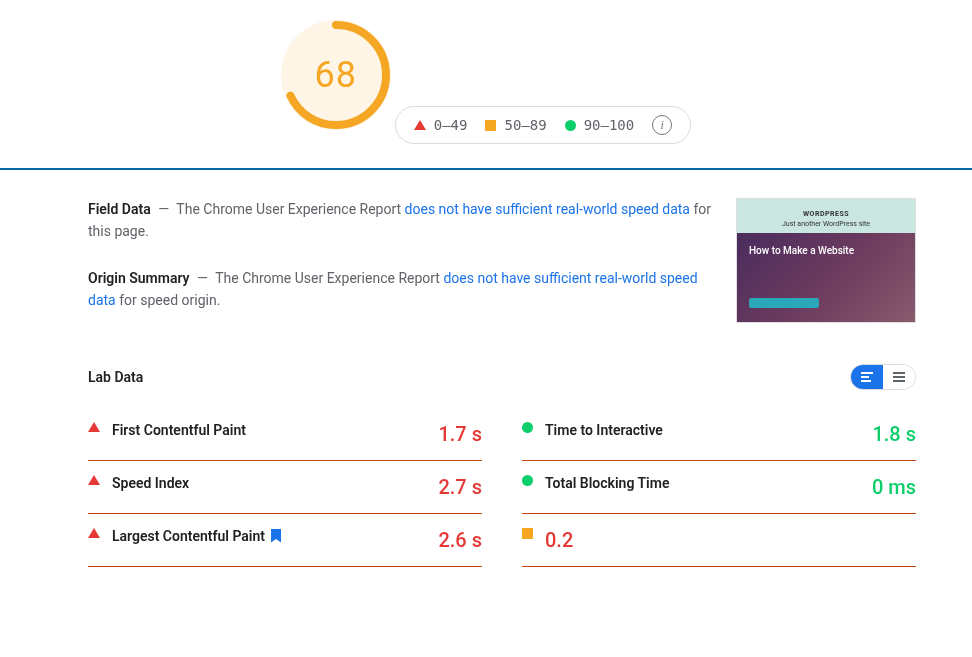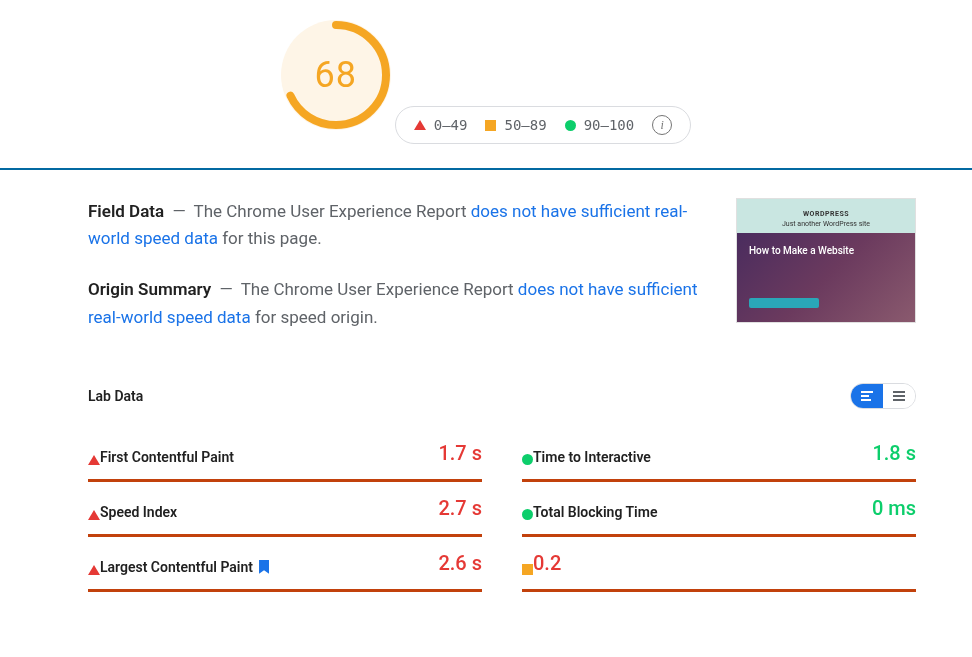--- a/index.html
+++ b/index.html
@@ -96,21 +96,21 @@
     }
     .content {
       max-width: 900px;
       margin: 0 auto;
       padding: 28px 20px 20px 52px;
       display: flex;
       gap: 24px;
       align-items: flex-start;
     }
     .left-col { flex: 1; }
-    .descblock { margin-bottom: 24px; font-size: 17px; color: #5f6368; line-height: 1.6; }
+    .descblock { margin-bottom: 24px; font-size: 14px; color: #5f6368; line-height: 1.6; }
     .descblock .title { font-weight: 600; color: #212121; }
     .descblock .dash { color: #5f6368; margin: 0 4px; }
     .descblock a.bluelink { color: #1a73e8; text-decoration: none; }
     .thumb {
       width: 180px;
       height: 125px;
       background: #c9e6e1;
       border: 1px solid #e0e0e0;
       position: relative;
       overflow: hidden;
@@ -177,24 +177,24 @@
     .bars-icon.b2 .b{width:12px}
     .vbtn.active .bars-icon { color: #fff; }
     .vbtn:not(.active) .bars-icon { color: #5f6368; }
     .metrics-grid {
       display: grid;
       grid-template-columns: 1fr 1fr;
       column-gap: 40px;
     }
     .metric {
       display: flex;
-      align-items: flex-end;
+      align-items: flex-start;
       padding: 14px 0;
-      border-bottom: 3px solid #c2410c;
-      gap: 0;
+      border-bottom: 1px solid #c2410c;
+      gap: 12px;
     }
     .metric-name {
       flex: 1;
       font-size: 14px;
       font-weight: 600;
       color: #212121;
       display: inline-flex;
       align-items: center;
       gap: 6px;
     }

